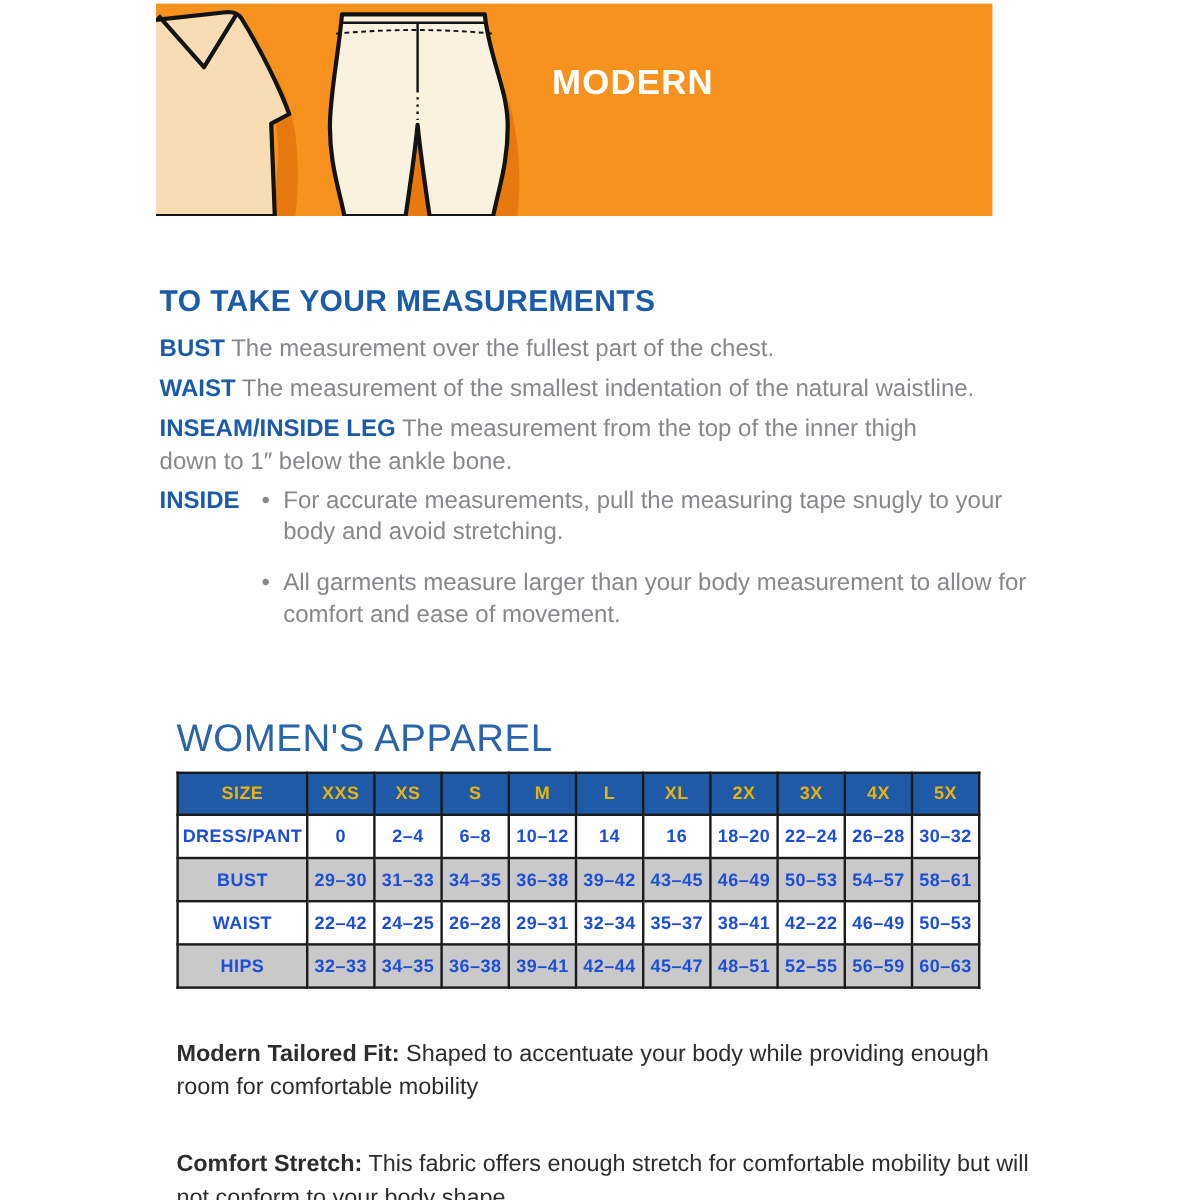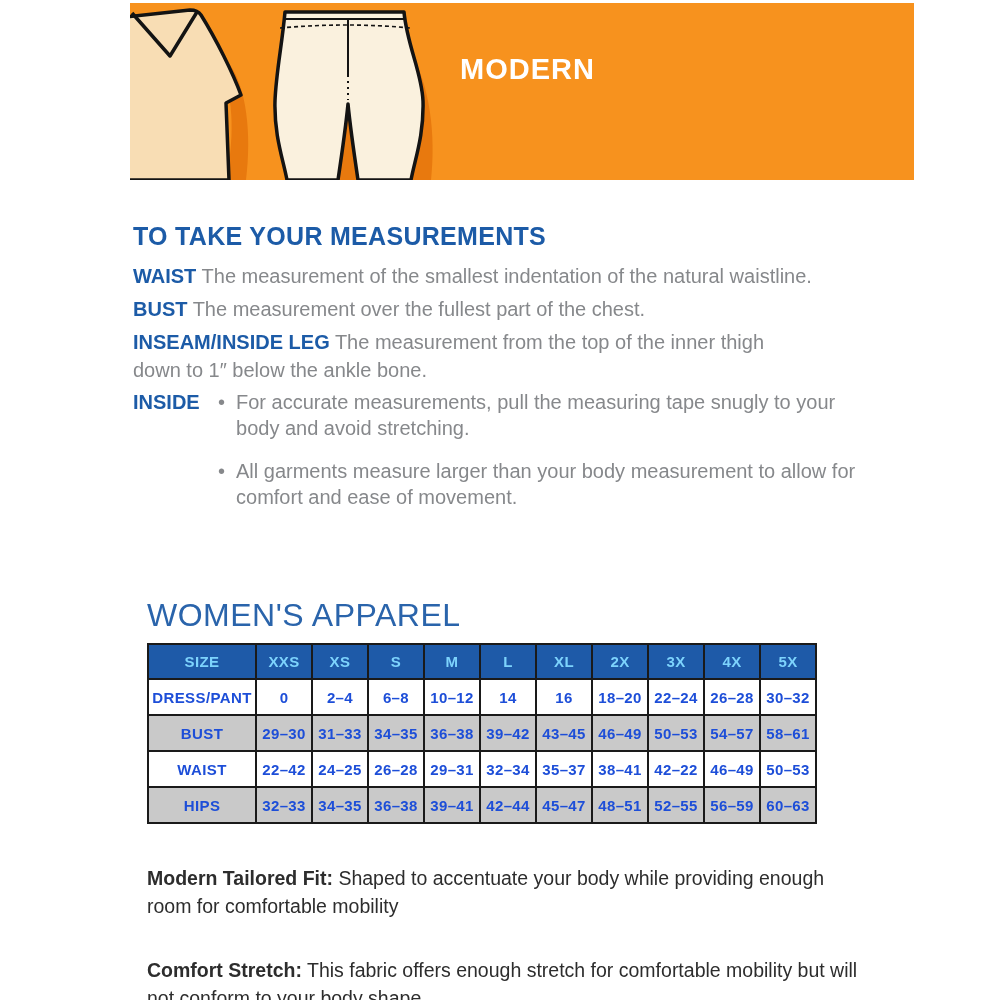--- a/index.html
+++ b/index.html
@@ -2,43 +2,43 @@
 <html><head>
 <meta charset="utf-8">
 <style>
   html,body { margin:0; padding:0; background:#ffffff; }
   .page {
     position:relative; width:1000px; height:1000px; background:#ffffff;
     font-family:"Liberation Sans", sans-serif; overflow:hidden;
   }
 
   
-  .banner { position:absolute; left:130px; top:3px; width:784px; height:177px; background:#F7921E; overflow:hidden; }
+  .banner { position:absolute; left:130px; top:3px; width:697px; height:177px; background:#F7921E; overflow:hidden; }
   .banner svg { position:absolute; left:0; top:0; display:block; }
   .banner-title { position:absolute; left:330px; top:46px; color:#ffffff; font-size:29px; font-weight:800; line-height:41px; letter-spacing:1px; }
 
   
-  .measure { position:absolute; left:133px; top:222px; width:680px; }
+  .measure { position:absolute; left:133px; top:237px; width:680px; }
   .measure h2 { margin:0 0 11px 0; font-size:25px; font-weight:800; color:#1C5BA7; letter-spacing:0.3px; }
   .m-item { font-size:20px; line-height:28px; color:#86888B; margin-bottom:5px; }
   .m-item b { color:#1C5BA7; font-weight:800; }
   .notes { display:flex; margin-top:3px; }
   .notes-label { flex:none; width:85px; color:#1C5BA7; font-weight:800; font-size:20px; line-height:26px; }
   .note { display:flex; width:640px; font-size:20px; line-height:26px; color:#86888B; margin-bottom:17px; }
   .note .dot { flex:none; margin-right:11px; }
 
   
   .apparel { position:absolute; left:147px; top:594px; }
   .apparel h2 { margin:0; font-size:32px; font-weight:300; color:#2A64AB; letter-spacing:0.5px; line-height:43px; }
   table.size-table { border-collapse:collapse; margin-top:6px; table-layout:fixed; border:2px solid #1a1a1a; }
   .size-table th, .size-table td {
     border:2px solid #1a1a1a; text-align:center; vertical-align:middle;
     font-size:15px; font-weight:bold; letter-spacing:0.4px; color:#1d4ed8; padding:0;
   }
-  .size-table thead th { background:#1E5AA8; color:#7dd3fc; height:33px; }
+  .size-table thead th { background:#1E5AA8; color:#eab308; height:33px; }
   .size-table thead th + th { border-left:1px solid #ef4444; }
   .size-table tbody td { height:34px; background:#ffffff; }
   .size-table tbody tr.row-alt td { background:#C9C9C9; }
 
   
   .fit { position:absolute; left:147px; top:864px; width:712px; color:#2D2D2D; font-size:19.5px; line-height:28px; }
   .fit p { margin:0 0 36px 0; }
   .fit b { font-weight:700; }
 </style>
 </head>
@@ -63,22 +63,22 @@
       <path d="M2,10 L40,53 L67,9" fill="none" stroke="#131313" stroke-width="3.5" stroke-linejoin="round"></path>
     </svg>
     <div class="banner-title">
       <div>MODERN</div>
     </div>
   </div>
 
   <div class="measure">
     <h2>TO TAKE YOUR MEASUREMENTS</h2>
     <div>
+        <div class="m-item"><b>BUST</b> The measurement over the fullest part of the chest.</div>
         <div class="m-item"><b>WAIST</b> The measurement of the smallest indentation of the natural waistline.</div>
-        <div class="m-item"><b>BUST</b> The measurement over the fullest part of the chest.</div>
         <div class="m-item"><b>INSEAM/INSIDE LEG</b> The measurement from the top of the inner thigh down to 1″ below the ankle bone.</div>
       </div>
     <div class="notes">
       <div class="notes-label">INSIDE</div>
       <div>
           <div class="note">
             <span class="dot">•</span>
             <span>For accurate measurements, pull the measuring tape snugly to your body and avoid stretching.</span>
           </div>
           <div class="note">

